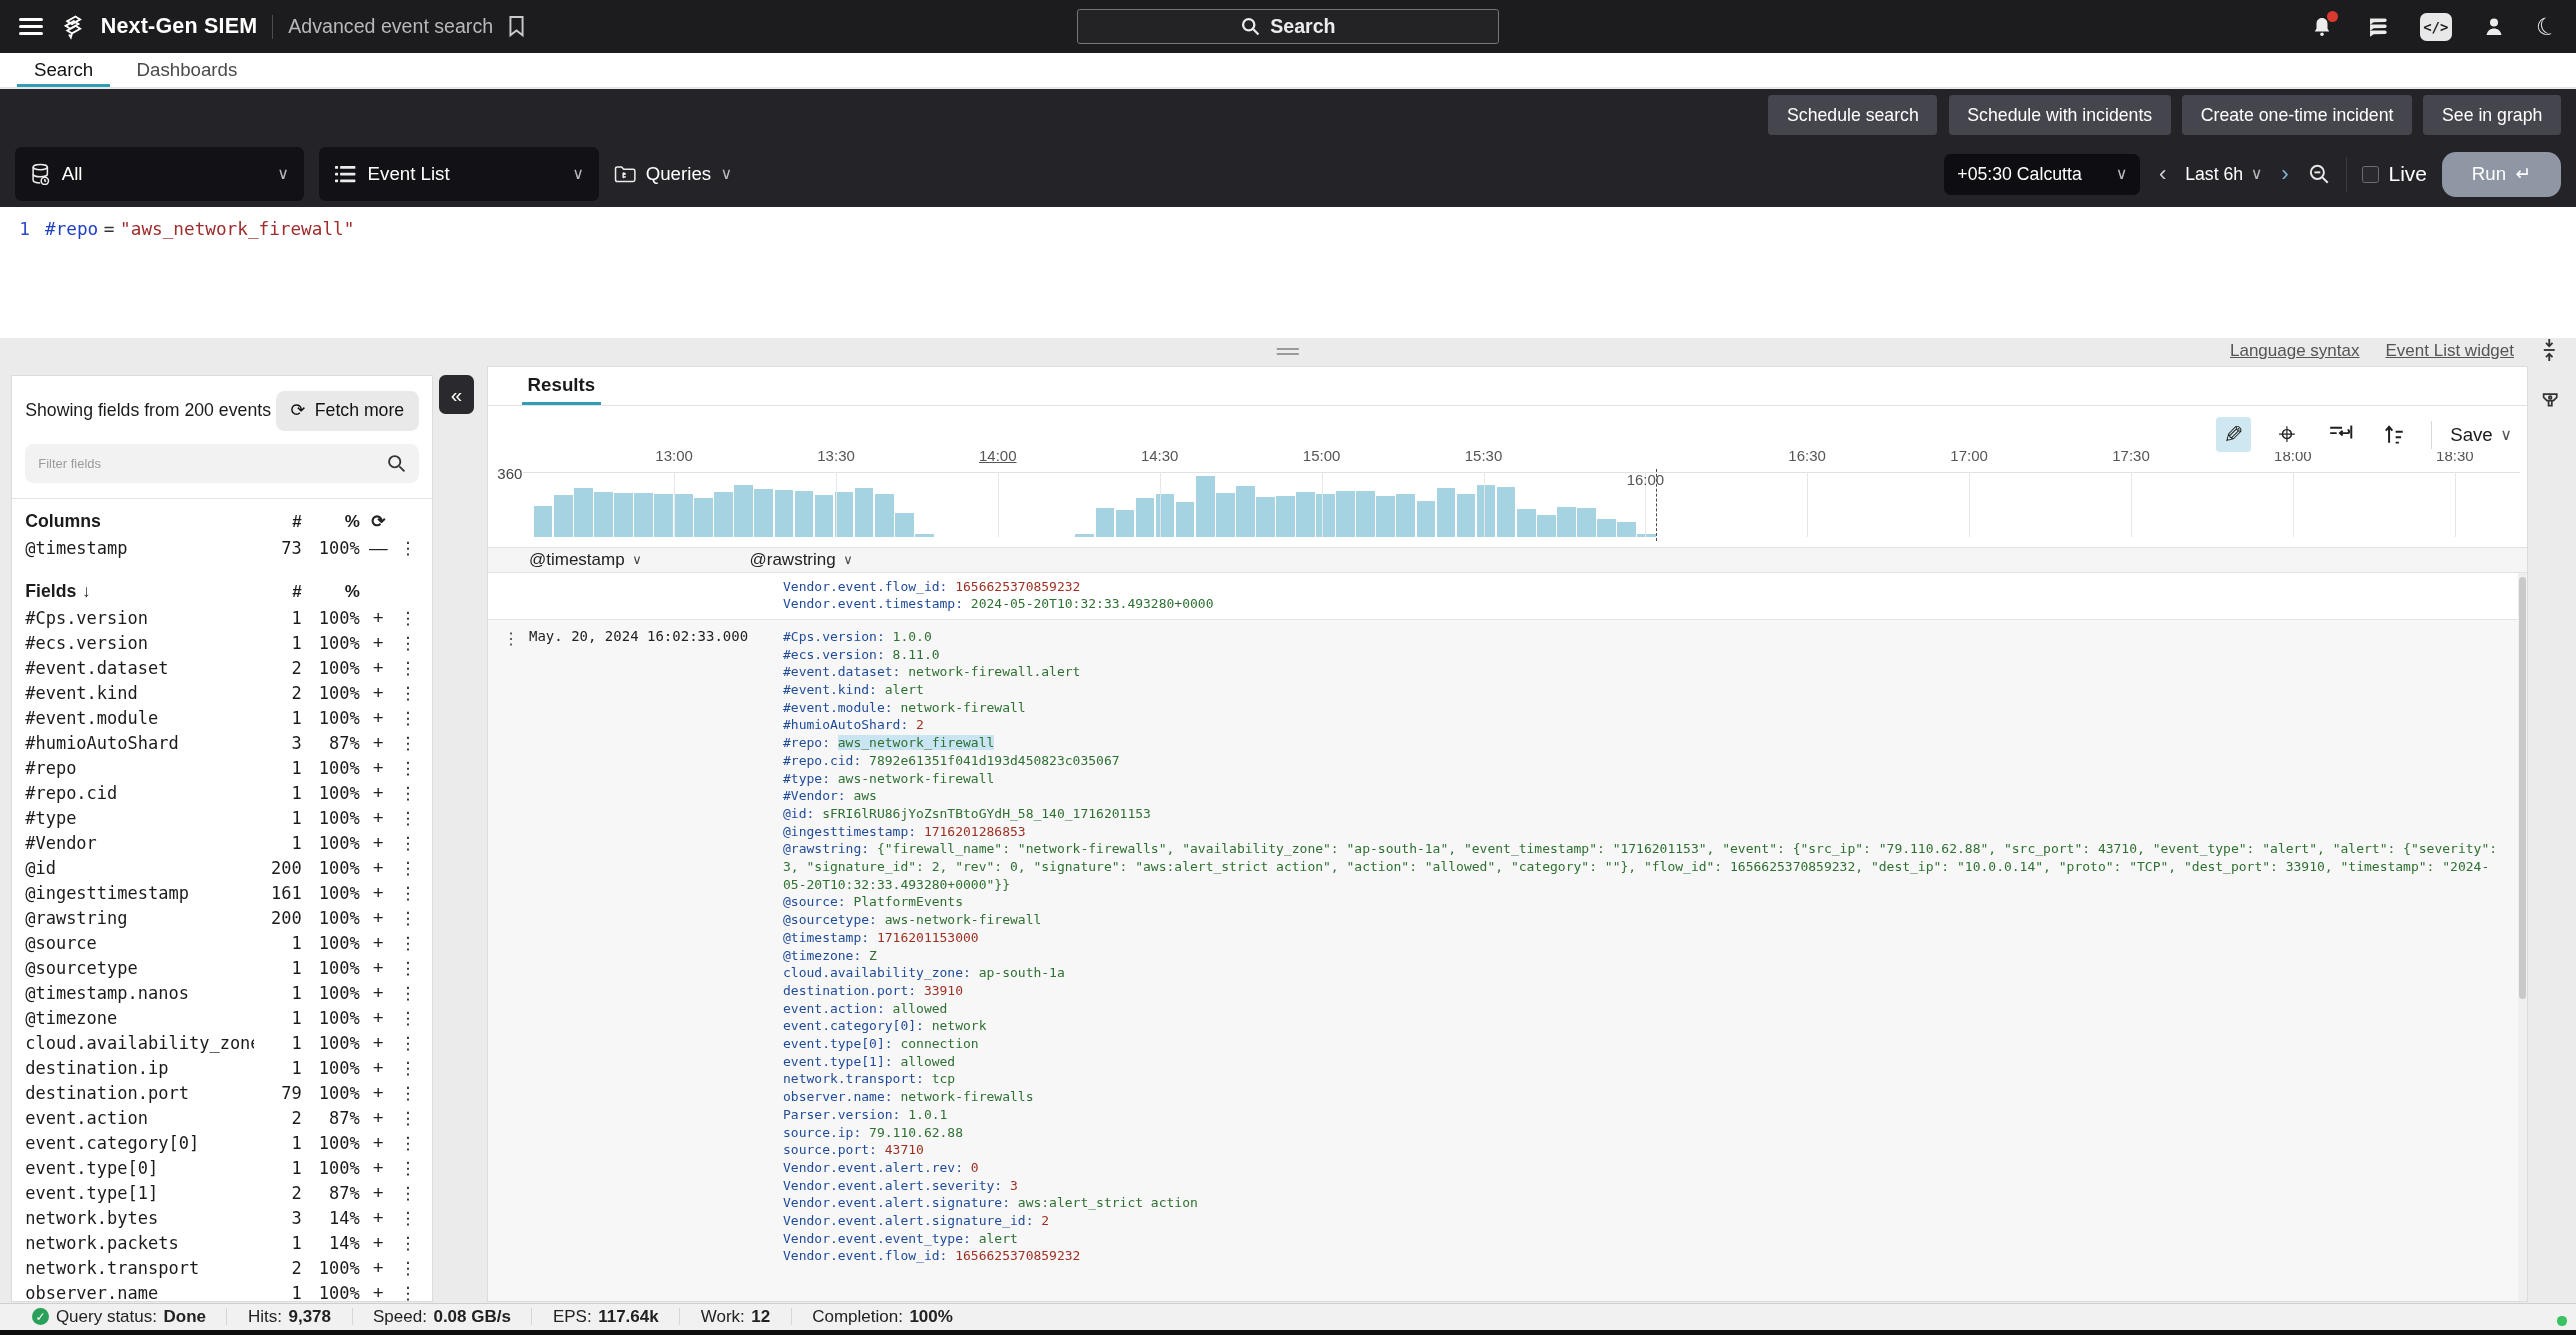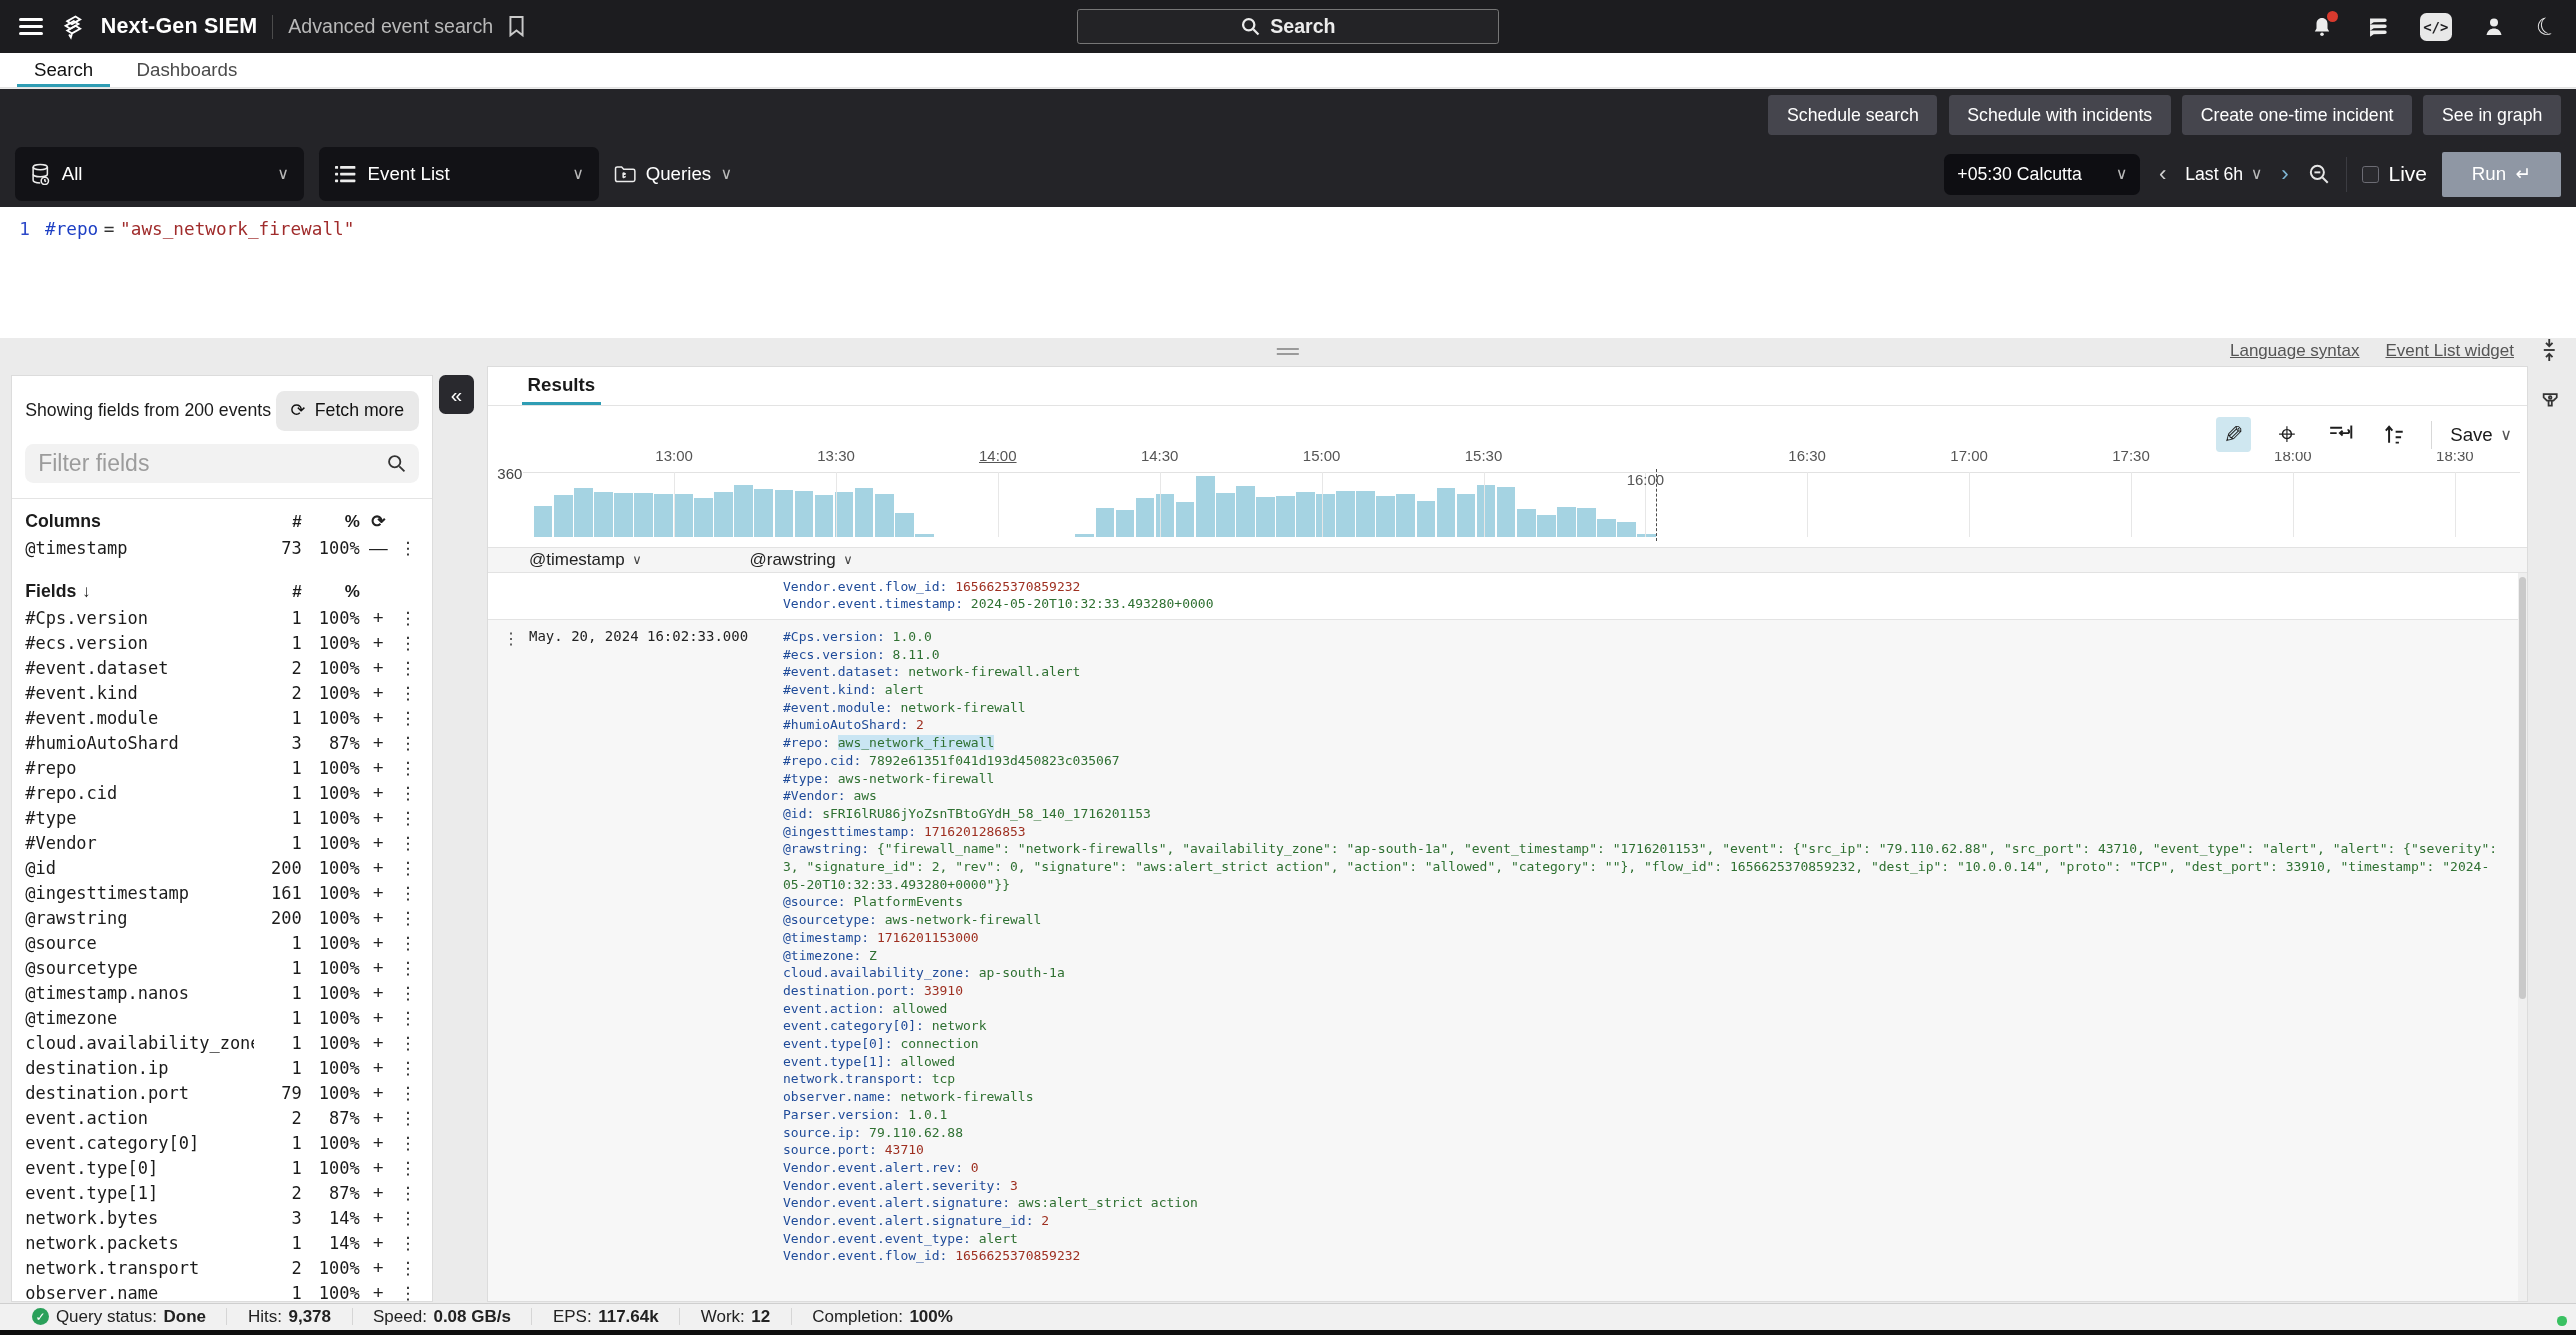--- a/index.html
+++ b/index.html
@@ -36,21 +36,21 @@
   .spacer{flex:1}
   .tz{background:#0e0e12;border-radius:6.5px;height:41px;display:flex;align-items:center;padding:0 13px;gap:9.3px;color:#fff;font-size:17.7px;width:196px;cursor:pointer}
   .tz .chev{margin-left:auto}
   .navchev{color:#d0d0d0;font-size:22.4px;cursor:pointer;padding:0 3.7px}
   .navchev.next{color:#7fb6d4}
   .range{color:#fff;font-size:17.7px;display:flex;align-items:center;gap:7.5px;cursor:pointer}
   .zoomout{color:#e6e6e6;cursor:pointer}
   .vdiv{width:0.9px;height:35px;background:#3c3c42}
   .live{display:flex;align-items:center;gap:9.3px;color:#fff;font-size:21px;cursor:pointer}
   .cb{width:17px;height:17px;border:1.9px solid #6c6c74;border-radius:2.8px;background:#2a2a2e}
-  .run{background:#8f97a4;border:0;color:#fff;font-size:18.7px;font-weight:500;border-radius:2px;height:45px;width:119px;display:flex;align-items:center;justify-content:center;gap:9.3px;cursor:pointer;font-family:inherit}
+  .run{background:#8f97a4;border:0;color:#fff;font-size:18.7px;font-weight:500;border-radius:14px;height:45px;width:119px;display:flex;align-items:center;justify-content:center;gap:9.3px;cursor:pointer;font-family:inherit}
   
   .editor{position:absolute;top:207px;left:0;right:0;height:131px;background:#fff;font-family:"DejaVu Sans Mono",monospace;font-size:17.7px;padding-top:9.3px}
   .eline{display:flex;line-height:26px}
   .gutter{width:45px;text-align:right;padding-right:15px;color:#2d49c9}
   .code .tok-f{color:#1d3fc4}.code .tok-o{color:#333;padding:0 5.6px}.code .tok-s{color:#a02c2c}
   
   .substrip{position:absolute;top:338px;left:0;right:0;height:26px;display:flex;align-items:center;justify-content:flex-end;gap:26px;padding-right:62px;font-size:17px}
   .sublink{color:#555;text-decoration:underline;cursor:pointer}
   .draghandle{position:absolute;left:50%;top:7.5px;transform:translateX(-50%);cursor:row-resize}
   .draghandle span{display:block;width:22.4px;height:1.9px;background:#9a9a9a;margin:2.8px 0}
@@ -58,21 +58,21 @@
   
   .main{position:absolute;top:364px;bottom:34px;left:0;right:0;background:#ebebeb}
   .sidebar{position:absolute;left:11.2px;top:11.2px;bottom:0;width:422px;background:#fff;border:0.9px solid #dcdcdc;overflow:hidden}
   .collapse-btn{position:absolute;left:439px;top:11.2px;width:35px;height:39px;background:#29292e;color:#fff;border-radius:6.5px;display:flex;align-items:center;justify-content:center;font-size:20.5px;cursor:pointer}
   .flashlight{position:absolute;right:15px;top:28px;color:#333;cursor:pointer}
   .sb-head{padding:15px 13px 0}
   .sb-row1{display:flex;align-items:center;justify-content:space-between;margin-bottom:13px}
   .sb-summary{font-size:17.7px;color:#1b1b1b}
   .fetch{background:#e9e9e9;border:0;border-radius:8.4px;padding:9.3px 15px;display:flex;gap:9.3px;font-size:17.7px;align-items:center;cursor:pointer;color:#111;font-family:inherit}
   .filter{background:#f2f2f2;border-radius:8.4px;height:39px;display:flex;align-items:center;padding:0 13px;margin-bottom:15px}
-  .filter input{flex:1;border:0;background:transparent;outline:none;font-size:23px;color:#333;font-family:inherit}
+  .filter input{flex:1;border:0;background:transparent;outline:none;font-size:13px;color:#333;font-family:inherit}
   .filter input::placeholder{color:#9c9c9c}
   .filter .mag{color:#333}
   .sb-sep{height:0.9px;background:#e4e4e4}
   .sb-table{padding:9.3px 13px 0}
   .sb-grid{display:grid;grid-template-columns:1fr 48px 58px 37px 22.4px;align-items:center;height:25px;font-size:17px;color:#1b1b1b}
   .sb-grid.hdr{height:28px;font-weight:700;font-size:17.7px}
   .fieldname{font-family:"DejaVu Sans Mono",monospace;font-size:17px;white-space:nowrap;overflow:hidden}
   .cnt,.pct{text-align:right;font-family:"DejaVu Sans Mono",monospace;font-size:17px}
   .plus{text-align:center;font-size:18.7px;color:#222;cursor:pointer}
   .kebab{text-align:center;font-size:17px;color:#222;cursor:pointer}

